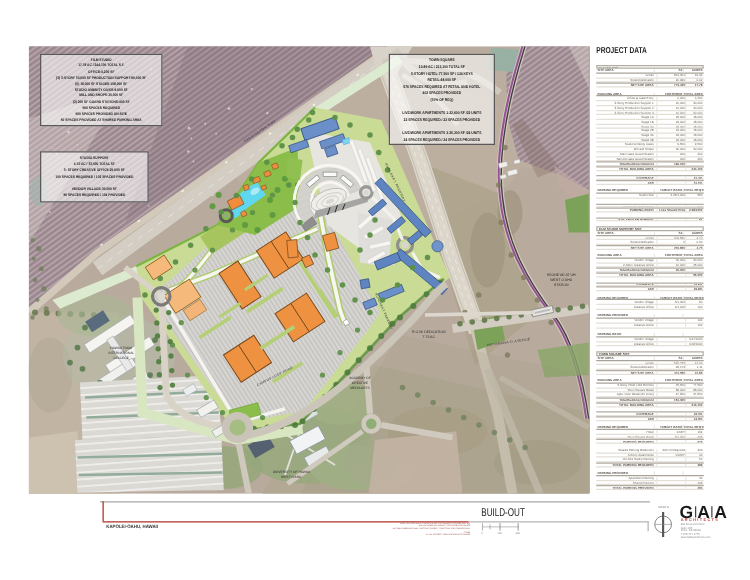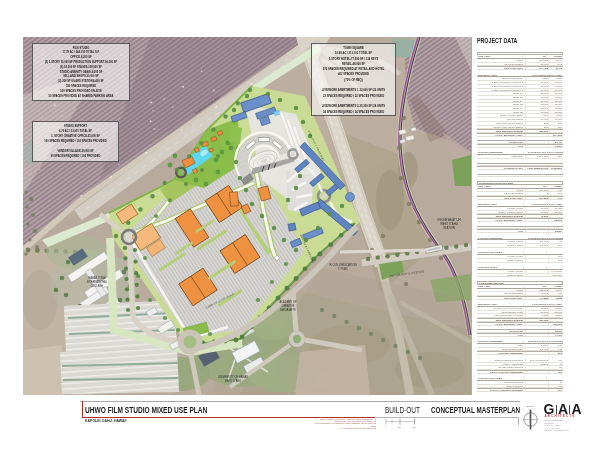--- a/index.html
+++ b/index.html
@@ -1145,34 +1145,32 @@
         <span class="c1">TOTAL PARKING PROVIDED</span>
         <span class="c2"></span>
         <span class="c3">494</span>
       </div>
 </div>
 
 <div style="position:absolute;left:80px;top:401.3px;width:440px;height:0.5px;background:#a8a8a8"></div>
 
 <div style="position:absolute;left:81.5px;top:401.3px;width:0.7px;height:15.5px;background:#b03028"></div>
 
-<div style="position:absolute;left:85px;top:405.2px;font-size:9px;font-weight:bold;color:#1c1c1c;white-space:nowrap"><span class="cond" style="transform:scaleX(0.73)">UHWO FILM STUDIO MIXED USE PLAN</span></div>
 
 <div style="position:absolute;left:82px;top:416.6px;width:292.5px;height:0.9px;background:#b03028"></div>
 
 <div style="position:absolute;left:374.5px;top:416.6px;width:144px;height:0.5px;background:#b5b5b5"></div>
 <div style="position:absolute;left:518.2px;top:416.6px;width:0.5px;height:8.5px;background:#b5b5b5"></div>
 
 <div style="position:absolute;left:85px;top:417.8px;font-size:3.9px;font-weight:bold;color:#333;white-space:nowrap"><span class="cond" style="transform:scaleX(0.9)">KAPOLEI-OAHU, HAWAII</span></div>
 
 <div style="position:absolute;left:314px;top:418.5px;width:62px;font-size:1.4px;line-height:2.4px;color:#9a5048;text-align:right">NOTE: THIS SITE PLAN IS CONCEPTUAL AND FOR PLANNING PURPOSES ONLY. ALL BUILDING AREAS AND PARKING COUNTS ARE APPROXIMATE<br>ALL FINAL DIMENSIONS SHALL CONFORM TO AGENCY CONDITIONS, USE, STANDARDS AND CODES<br>A.C. ALL PROPERTY LINE LOCATIONS APPROXIMATE</div>
 
 <div style="position:absolute;left:385px;top:405.2px;font-size:9px;font-weight:normal;color:#1c1c1c;white-space:nowrap"><span class="cond" style="transform:scaleX(0.72)">BUILD-OUT</span></div>
 
-<div style="position:absolute;left:431px;top:405.2px;font-size:9px;font-weight:bold;color:#1c1c1c;white-space:nowrap"><span class="cond" style="transform:scaleX(0.70)">CONCEPTUAL MASTERPLAN</span></div>
 
 <svg style="position:absolute;left:384px;top:417px" width="36" height="12" viewBox="0 0 36 12">
 <line x1="2" y1="4.5" x2="31" y2="4.5" stroke="#999" stroke-width="0.5"></line>
 <line x1="2" y1="1.5" x2="2" y2="7.5" stroke="#888" stroke-width="0.5"></line>
 <line x1="8" y1="2.5" x2="8" y2="6.5" stroke="#888" stroke-width="0.5"></line>
 <line x1="16" y1="1.5" x2="16" y2="7.5" stroke="#888" stroke-width="0.7"></line>
 <line x1="30.5" y1="1.5" x2="30.5" y2="7.5" stroke="#888" stroke-width="0.7"></line>
 <text x="1" y="10.5" font-size="2" fill="#777" font-family="Liberation Sans, sans-serif">0</text>
 <text x="14" y="10.5" font-size="2" fill="#777" font-family="Liberation Sans, sans-serif">100</text>
 <text x="28.5" y="10.5" font-size="2" fill="#777" font-family="Liberation Sans, sans-serif">200</text>

